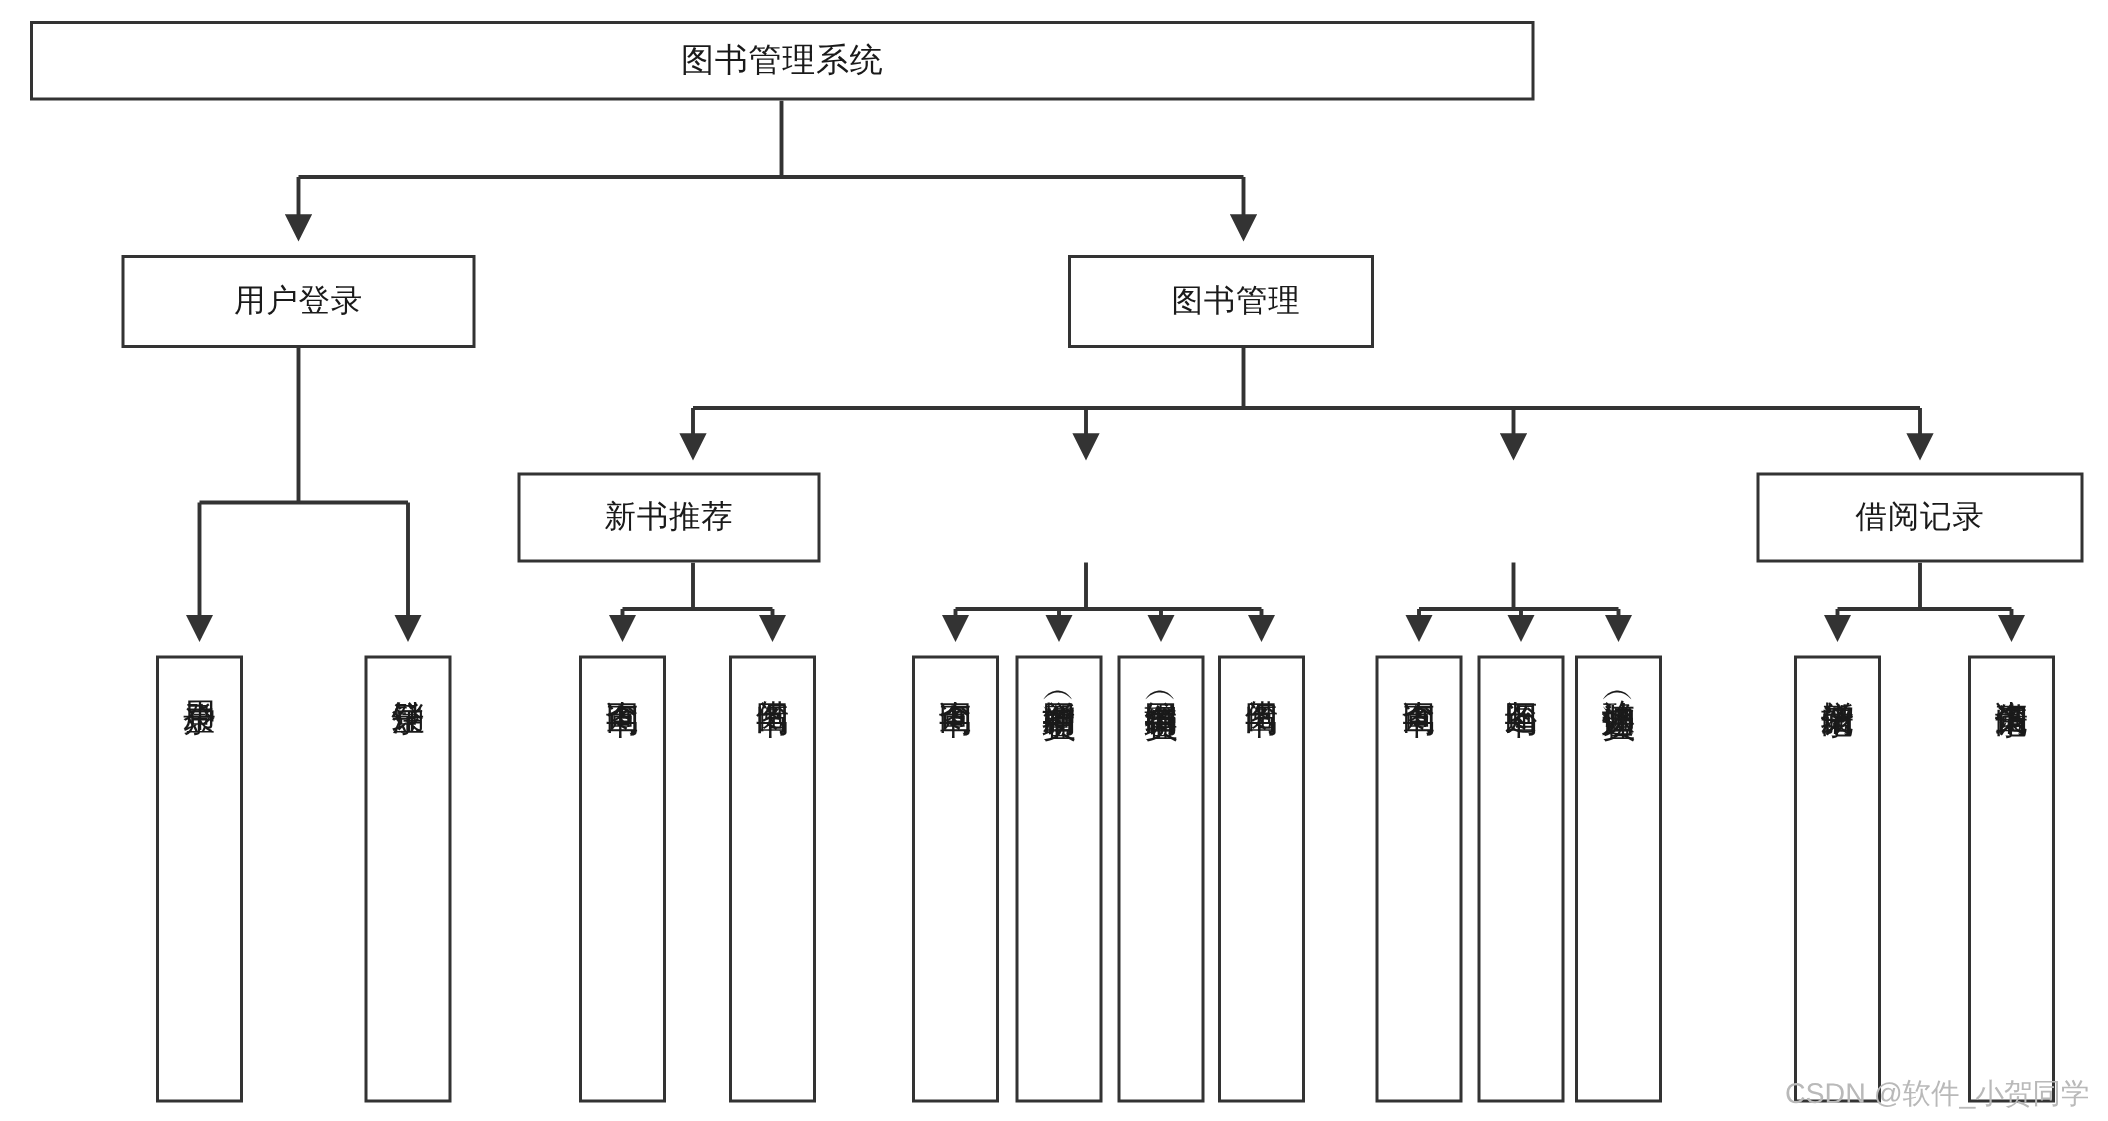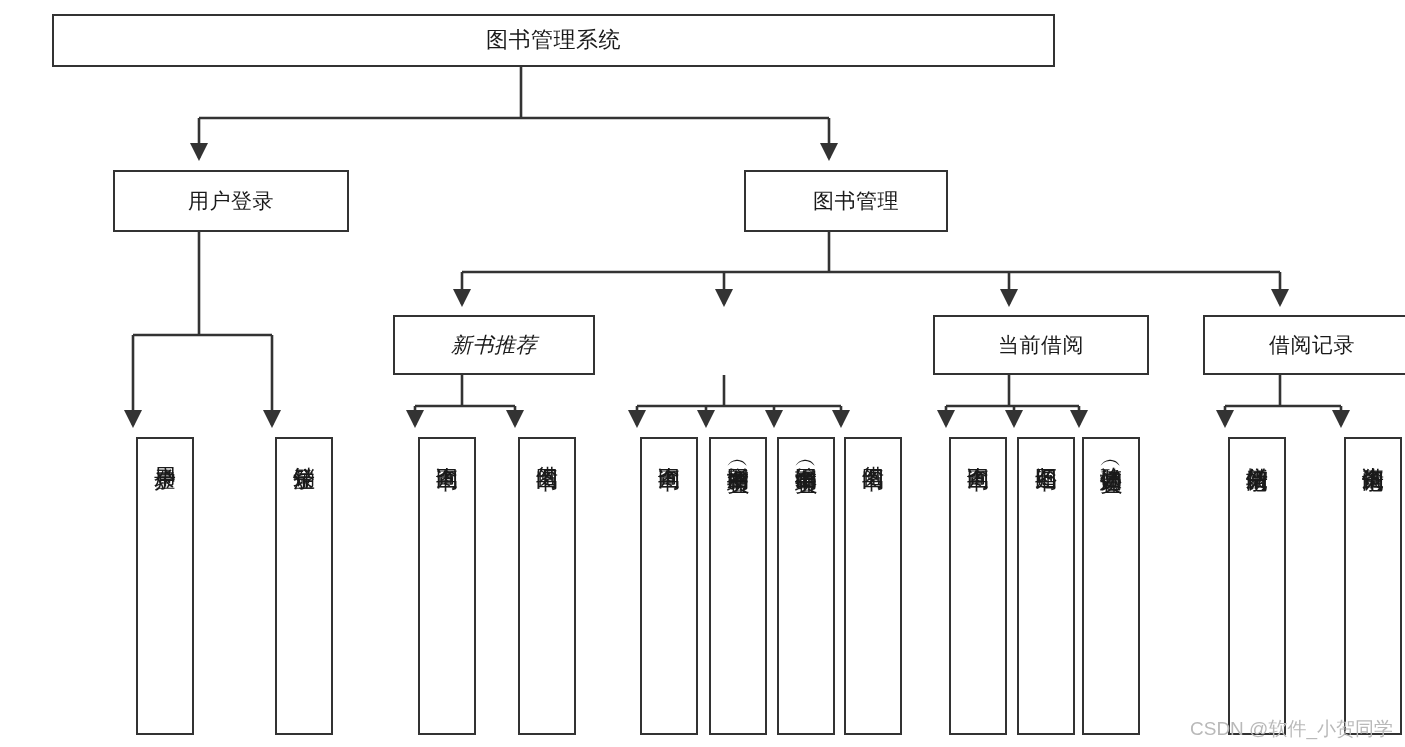--- a/index.html
+++ b/index.html
@@ -28,21 +28,20 @@
   .node {
     position: absolute;
     box-sizing: border-box;
     background: #ffffff;
     border: 2px solid #333333;
     display: flex;
     align-items: center;
     justify-content: center;
     color: #1a1a1a;
     z-index: 2;
-    margin-left: 32px;
   }
   .node .label {
     display: block;
     text-align: center;
     line-height: 1.12;
     letter-spacing: 0.5px;
   }
   .node-root {
     font-size: 22px;
   }
@@ -130,25 +129,22 @@
   <div class="node node-root" style="left:20px; top:14px; width:1003px; height:53px;">
     <span class="label">图书管理系统</span>
   </div>
 
   <div class="node node-branch" style="left:81px; top:170px; width:236px; height:62px;">
     <span class="label">用户登录</span>
   </div>
   <div class="node node-branch" style="left:712px; top:170px; width:204px; height:62px;padding-left:20px;">
     <span class="label">图书管理</span>
   </div>
-  <div class="node node-branch" style="left:361px; top:315px; width:202px; height:60px;font-style:italic;">
+  <div class="node node-branch" style="left:345px; top:315px; width:202px; height:60px;">
     <span class="label">新书推荐</span>
-  </div>
-  <div class="node node-branch" style="left:901px; top:315px; width:216px; height:60px;">
-    <span class="label">当前借阅</span>
   </div>
   <div class="node node-branch" style="left:1171px; top:315px; width:218px; height:60px;">
     <span class="label">借阅记录</span>
   </div>
 
   <div class="node node-leaf" style="left:104px; top:437px; width:58px; height:298px;">
     <span class="label">用户登录</span>
   </div>
   <div class="node node-leaf" style="left:243px; top:437px; width:58px; height:298px;">
     <span class="label">注销登录</span>

